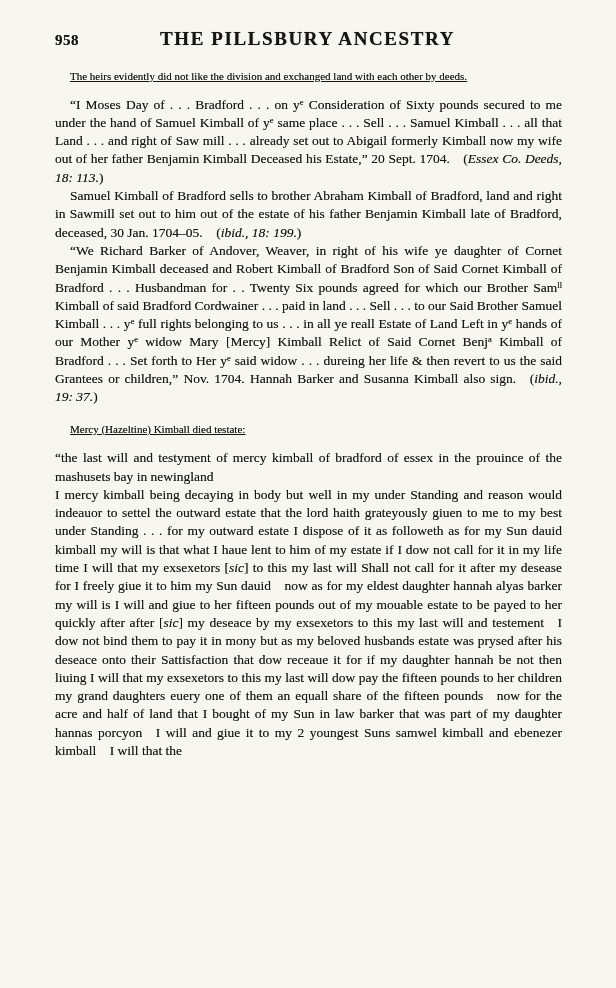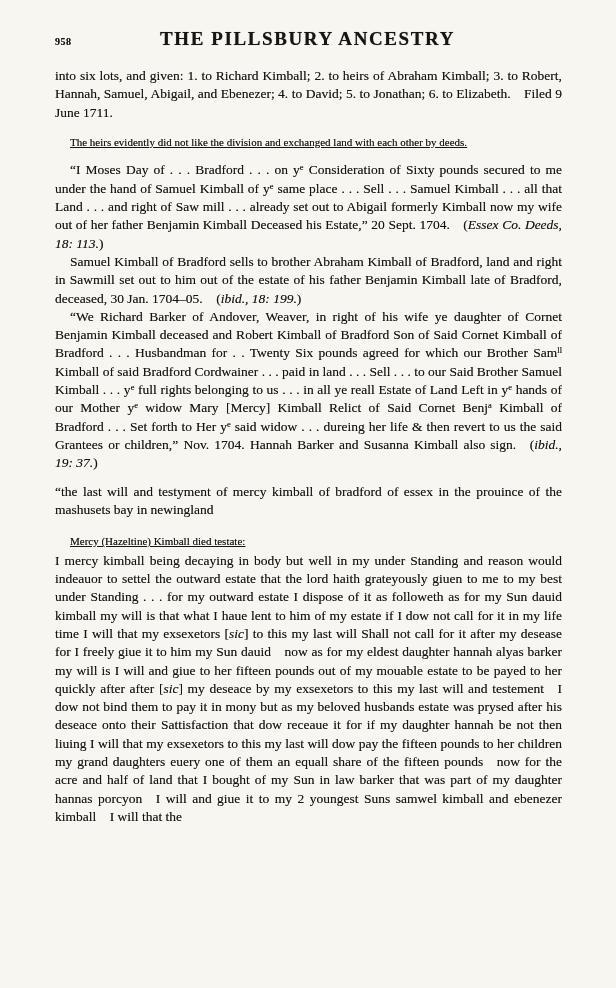--- a/index.html
+++ b/index.html
@@ -12,21 +12,21 @@
     font-family:"Liberation Serif","DejaVu Serif",serif;
     color:#161513;
   }
   .header {
     display:flex;
     align-items:baseline;
     margin:28px 56px 0 55px;
   }
   .pagenum {
     font-weight:bold;
-    font-size:10px;
+    font-size:15px;
     letter-spacing:.5px;
     text-shadow:0 0 .6px rgba(20,19,17,.6);
   }
   .title {
     flex:1;
     text-align:center;
     font-weight:bold;
     font-size:19px;
     letter-spacing:1.6px;
     text-shadow:0 0 .7px rgba(20,19,17,.65);
@@ -57,22 +57,21 @@
 </head>
 <body>
 
 <div class="page">
   <div class="header">
     <span class="pagenum">958</span>
     <span class="title">THE PILLSBURY ANCESTRY</span>
     <span class="pagenum" style="visibility:hidden">958</span>
   </div>
   <div class="body">
-      <p class="para body"><span>into six lots, and given: 1. to Richard Kimball; 2. to heirs of Abraham Kimball; 3. to Robert, Hannah, Samuel, Abigail, and Ebenezer; 4. to David; 5. to Jonathan; 6. to Elizabeth. Filed 9 June 1711.</span></p>
       <p class="para lead indent" style="margin-top: 11px;"><span>The heirs evidently did not like the division and exchanged land with each other by deeds.</span></p>
       <p class="para body indent" style="margin-top: 9px;"><span>“I Moses Day of . . . Bradford . . . on y</span><sup class="sp">e</sup><span> Consideration of Sixty pounds secured to me under the hand of Samuel Kimball of y</span><sup class="sp">e</sup><span> same place . . . Sell . . . Samuel Kimball . . . all that Land . . . and right of Saw mill . . . already set out to Abigail formerly Kimball now my wife out of her father Benjamin Kimball Deceased his Estate,” 20 Sept. 1704. (</span><span class="it">Essex Co. Deeds, 18: 113.</span><span>)</span></p>
       <p class="para body indent"><span>Samuel Kimball of Bradford sells to brother Abraham Kimball of Bradford, land and right in Sawmill set out to him out of the estate of his father Benjamin Kimball late of Bradford, deceased, 30 Jan. 1704–05. (</span><span class="it">ibid., 18: 199.</span><span>)</span></p>
       <p class="para body indent"><span>“We Richard Barker of Andover, Weaver, in right of his wife ye daughter of Cornet Benjamin Kimball deceased and Robert Kimball of Bradford Son of Said Cornet Kimball of Bradford . . . Husbandman for . . Twenty Six pounds agreed for which our Brother Sam</span><sup class="sp">ll</sup><span> Kimball of said Bradford Cordwainer . . . paid in land . . . Sell . . . to our Said Brother Samuel Kimball . . . y</span><sup class="sp">e</sup><span> full rights belonging to us . . . in all ye reall Estate of Land Left in y</span><sup class="sp">e</sup><span> hands of our Mother y</span><sup class="sp">e</sup><span> widow Mary [Mercy] Kimball Relict of Said Cornet Benj</span><sup class="sp">a</sup><span> Kimball of Bradford . . . Set forth to Her y</span><sup class="sp">e</sup><span> said widow . . . dureing her life &amp; then revert to us the said Grantees or children,” Nov. 1704. Hannah Barker and Susanna Kimball also sign. (</span><span class="it">ibid., 19: 37.</span><span>)</span></p>
+      <p class="para lead indent" style="margin-top: 13px;"><span>Mercy (Hazeltine) Kimball died testate:</span></p>
       <p class="para body" style="margin-top: 10px;"><span>“the last will and testyment of mercy kimball of bradford of essex in the prouince of the mashusets bay in newingland</span></p>
-      <p class="para lead indent" style="margin-top: 13px;"><span>Mercy (Hazeltine) Kimball died testate:</span></p>
       <p class="para body"><span>I mercy kimball being decaying in body but well in my under Standing and reason would indeauor to settel the outward estate that the lord haith grateyously giuen to me to my best under Standing . . . for my outward estate I dispose of it as followeth as for my Sun dauid kimball my will is that what I haue lent to him of my estate if I dow not call for it in my life time I will that my exsexetors [</span><span class="it">sic</span><span>] to this my last will Shall not call for it after my desease for I freely giue it to him my Sun dauid now as for my eldest daughter hannah alyas barker my will is I will and giue to her fifteen pounds out of my mouable estate to be payed to her quickly after after [</span><span class="it">sic</span><span>] my deseace by my exsexetors to this my last will and testement I dow not bind them to pay it in mony but as my beloved husbands estate was prysed after his deseace onto their Sattisfaction that dow receaue it for if my daughter hannah be not then liuing I will that my exsexetors to this my last will dow pay the fifteen pounds to her children my grand daughters euery one of them an equall share of the fifteen pounds now for the acre and half of land that I bought of my Sun in law barker that was part of my daughter hannas porcyon I will and giue it to my 2 youngest Suns samwel kimball and ebenezer kimball I will that the</span></p>
     </div>
 </div>
 
 </body></html>

